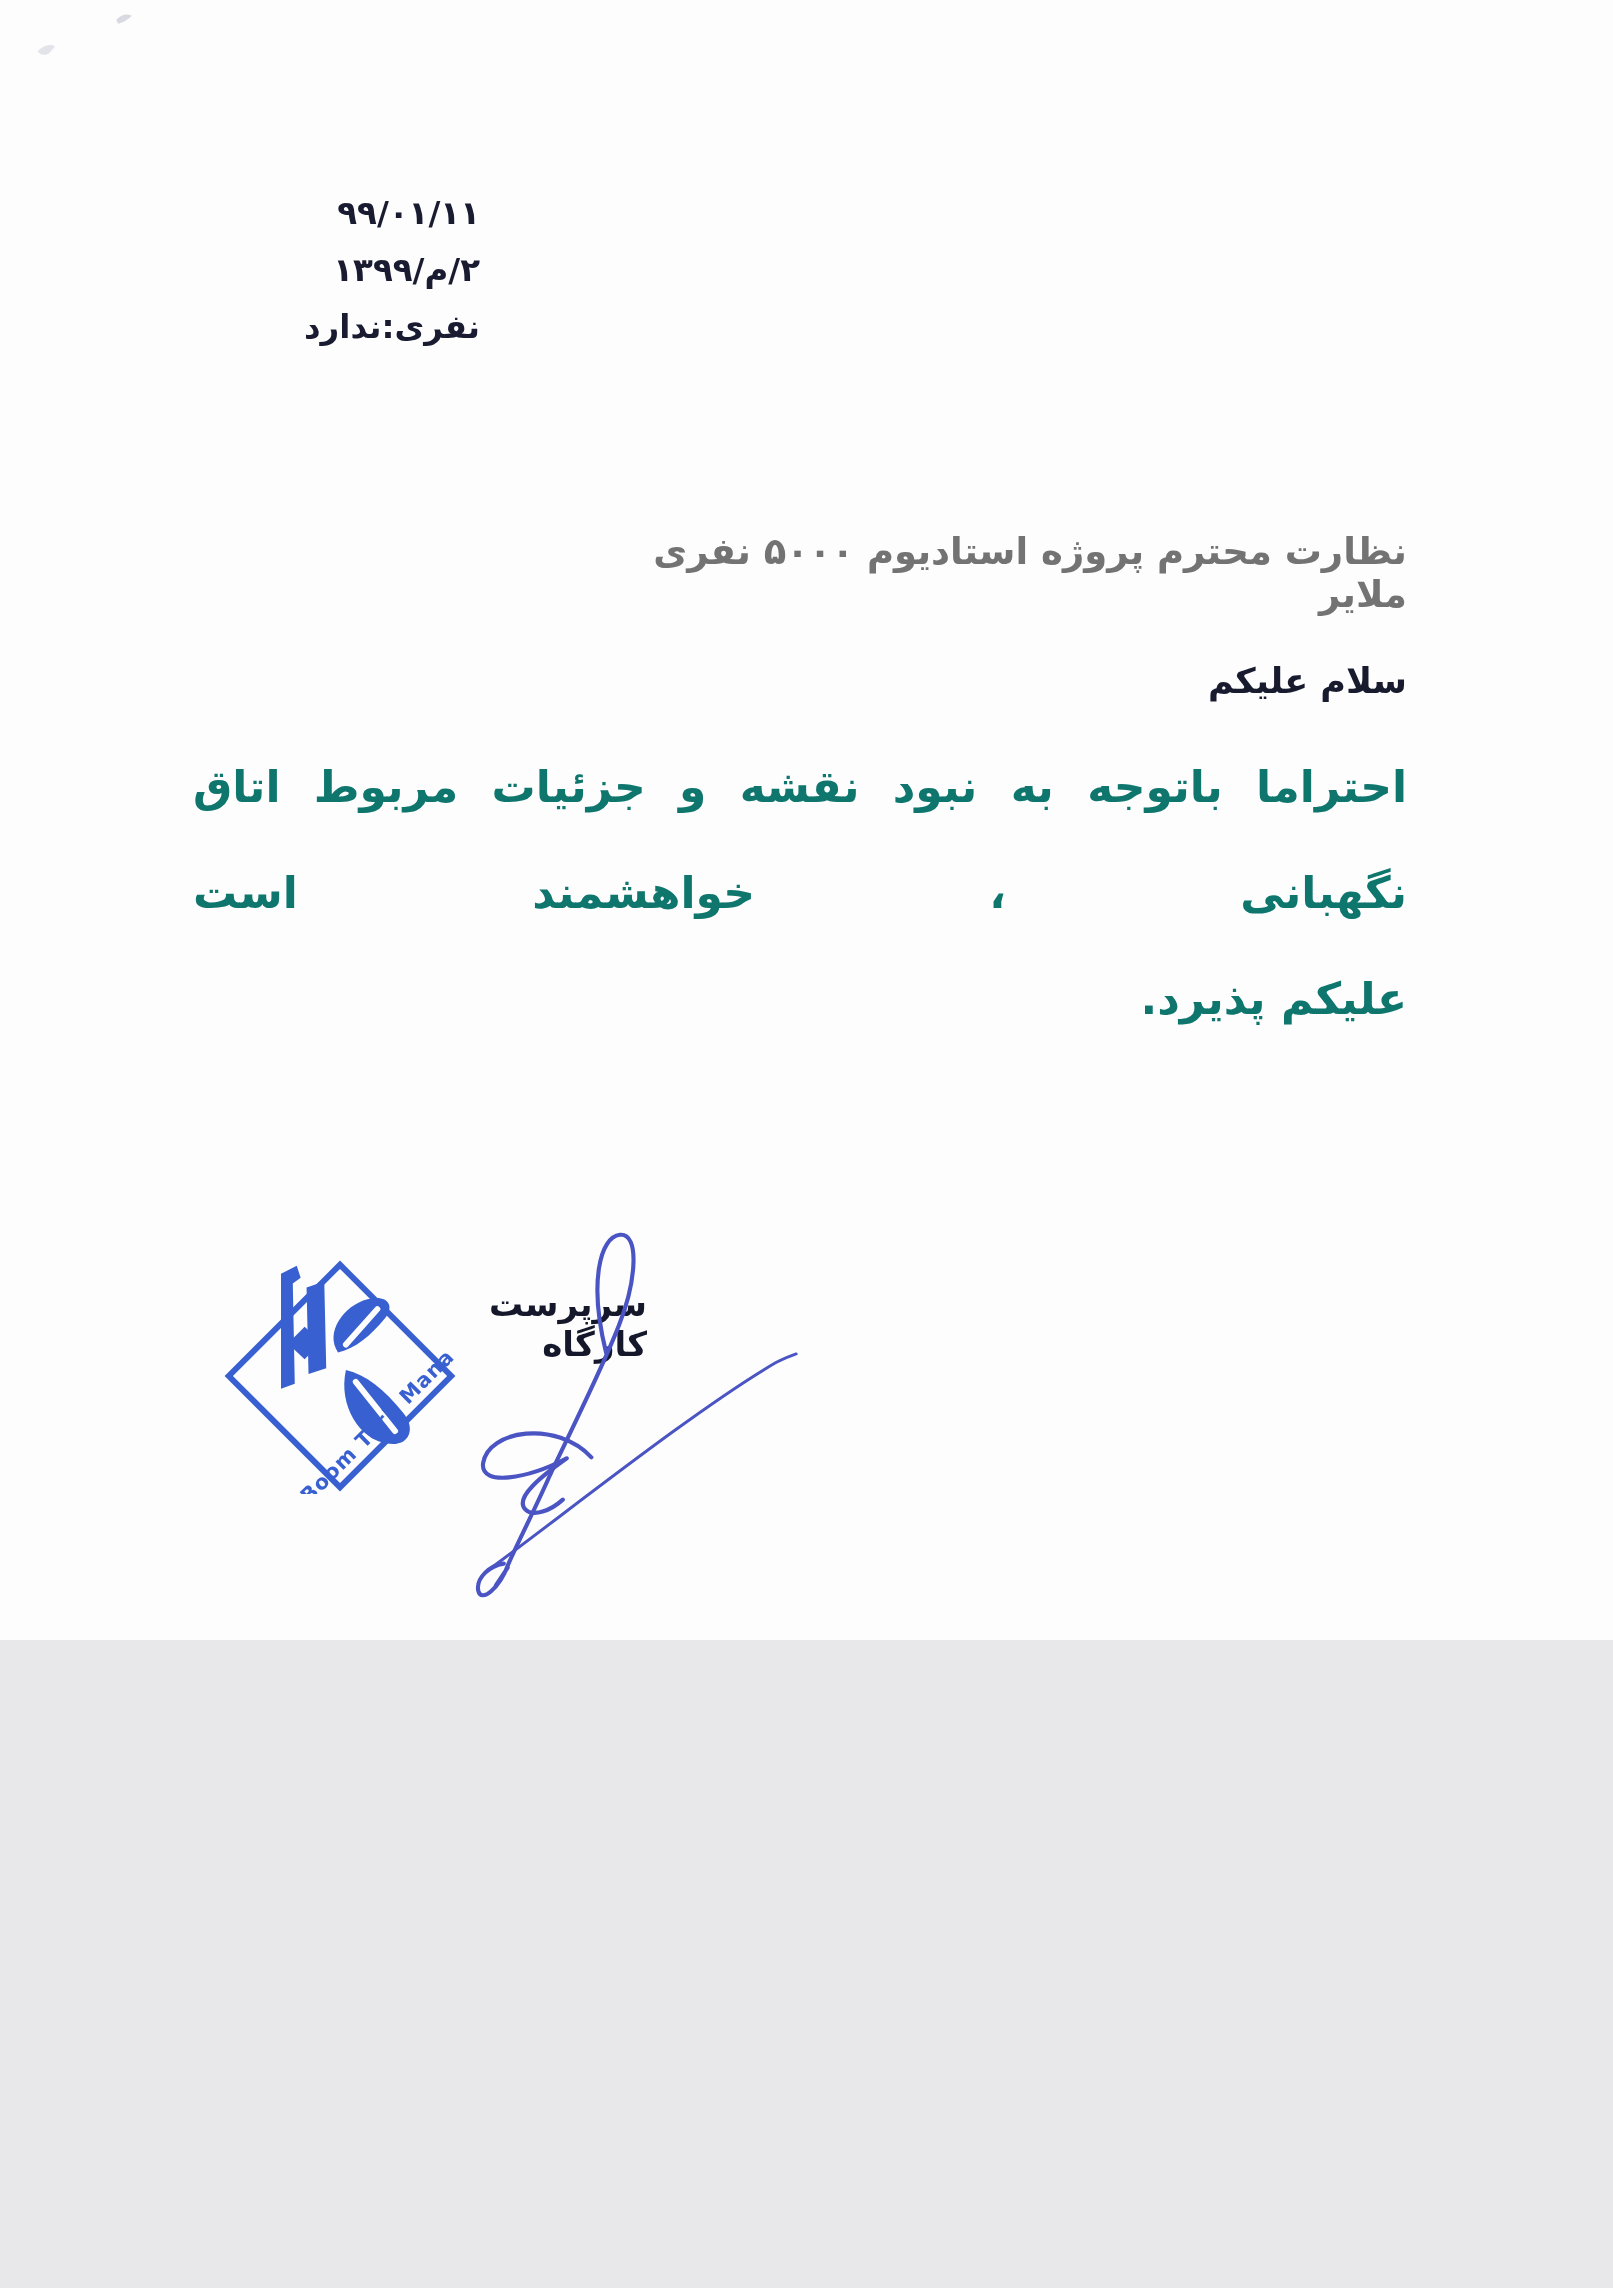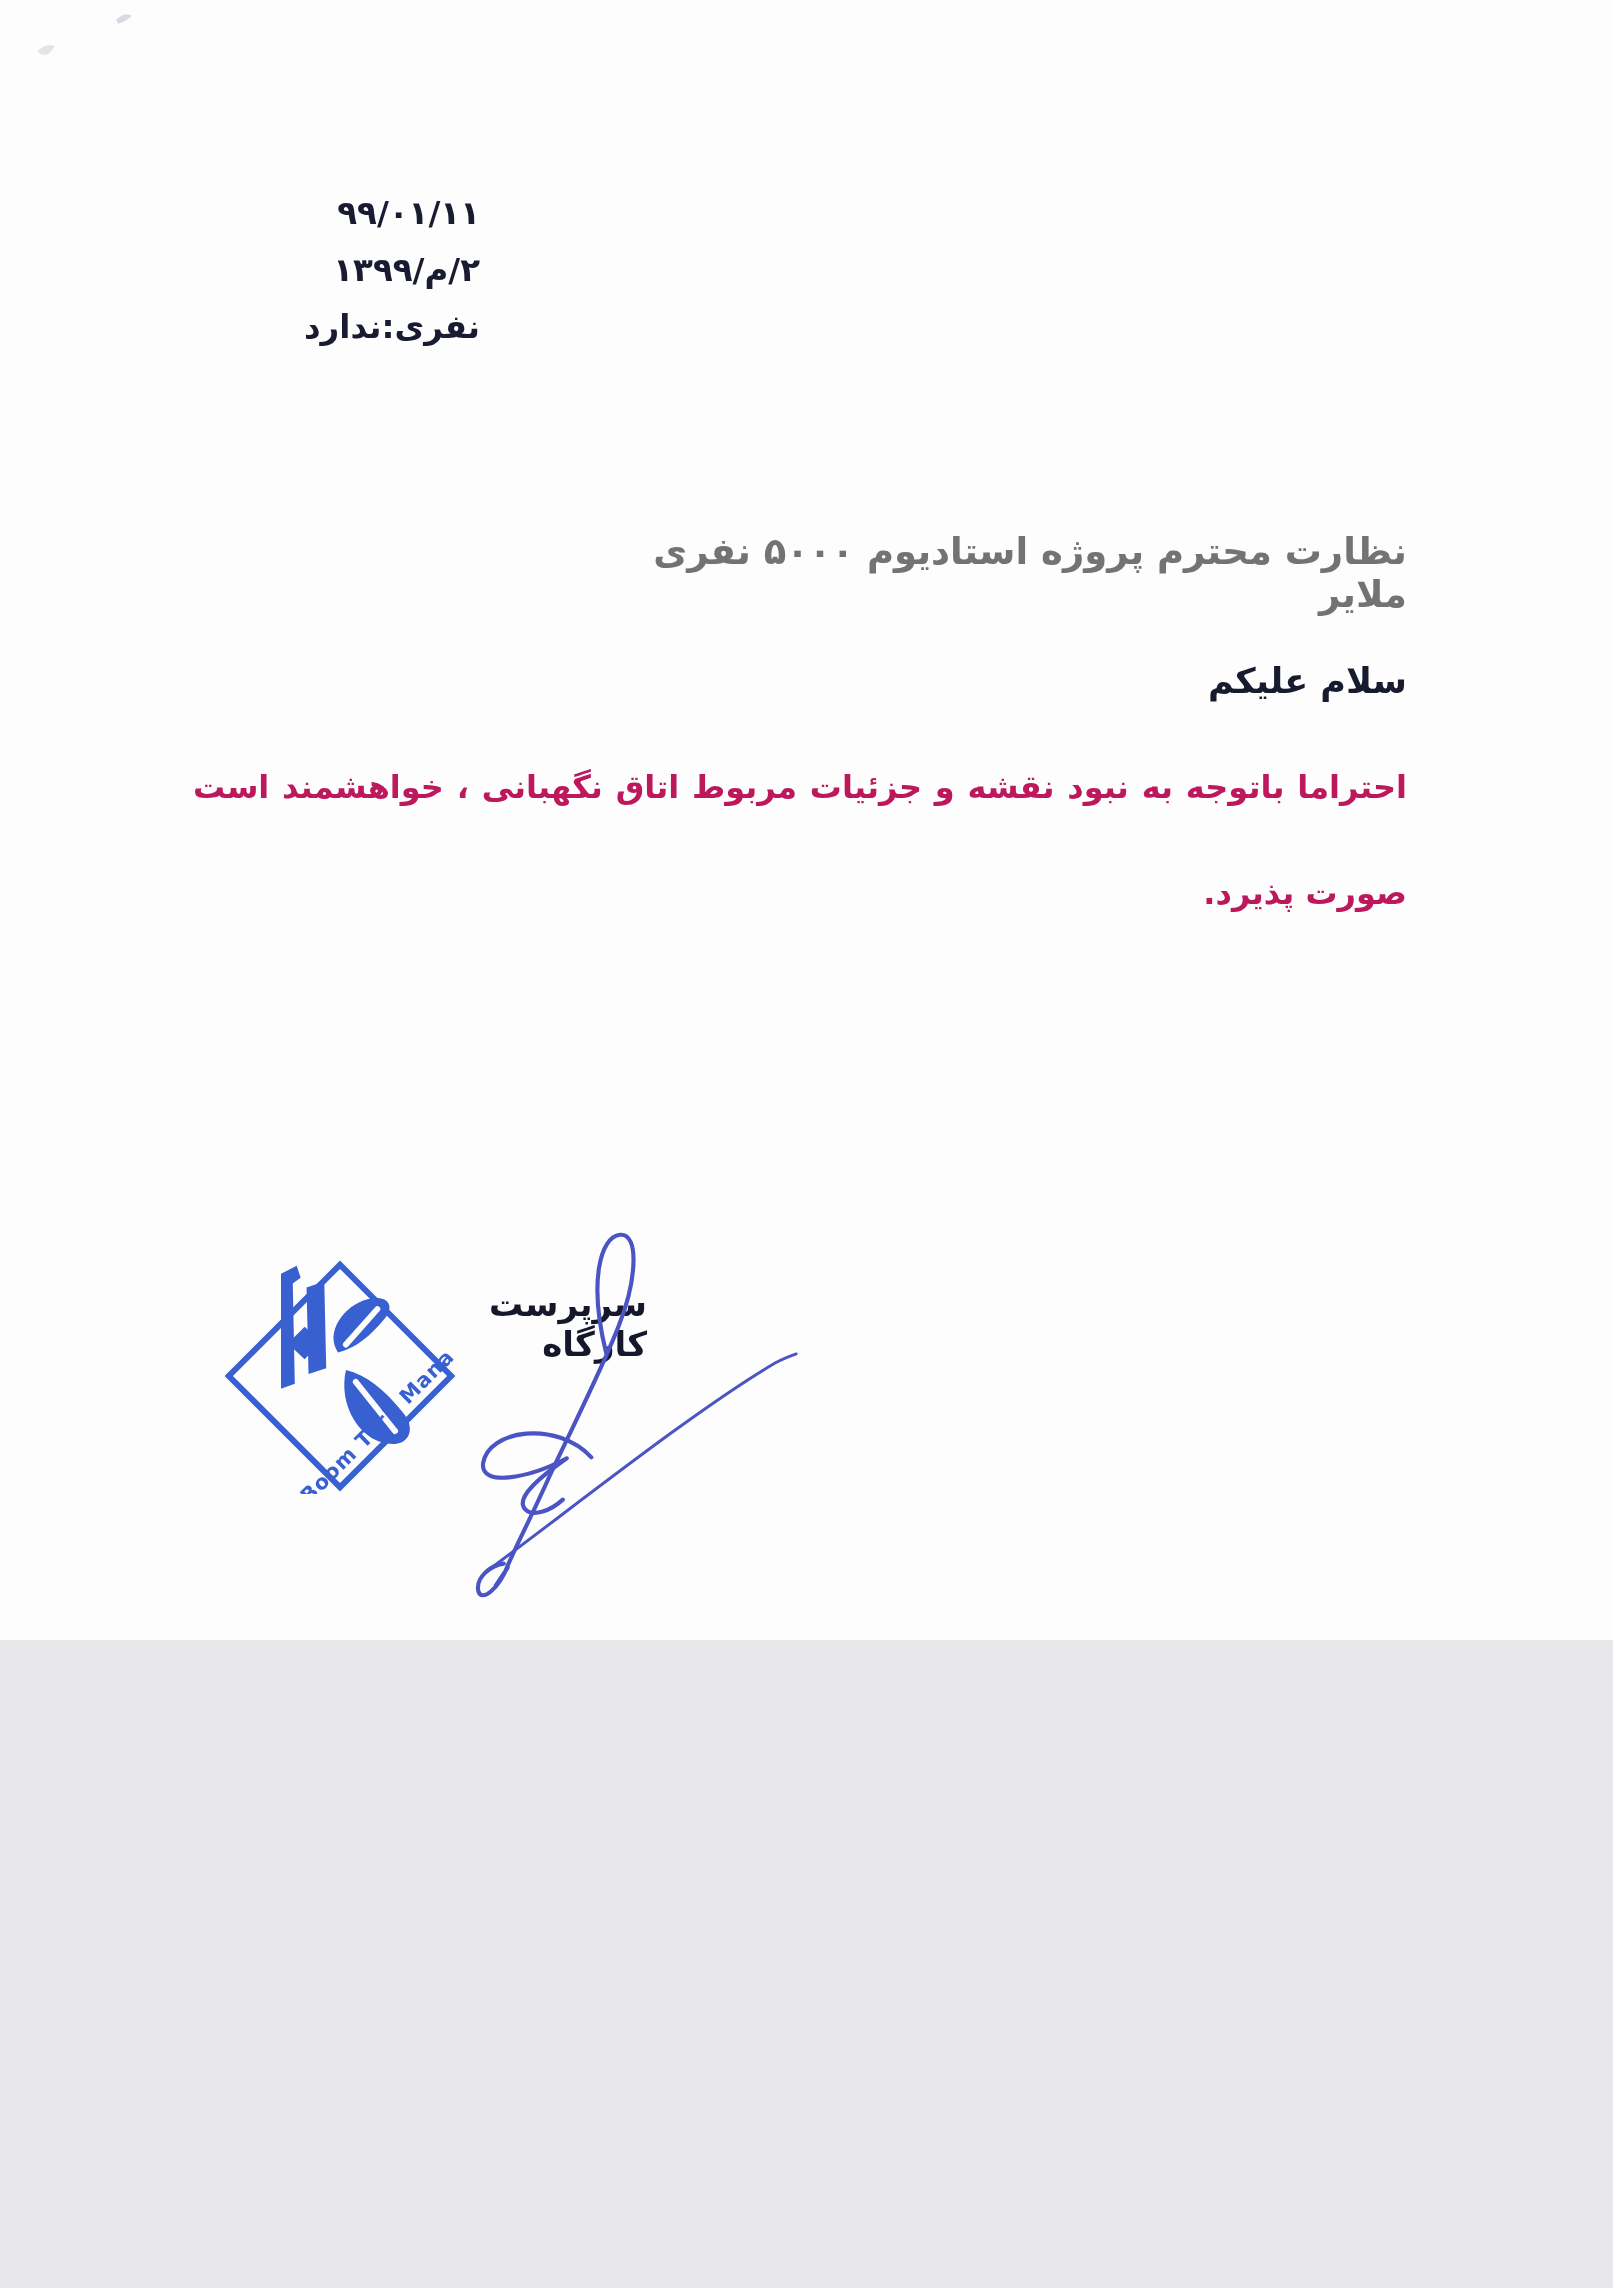--- a/index.html
+++ b/index.html
@@ -23,21 +23,21 @@
     position:absolute;top:530px;left:591px;width:816px;
     text-align:right;font-size:37px;font-weight:700;color:#737373;
   }
   .greeting{
     position:absolute;top:645px;left:985px;width:422px;
     text-align:right;font-size:35px;font-weight:700;color:#181b2e;margin-top:16px;
   }
   
   .body-par{
     position:absolute;top:734px;left:193px;width:1214px;
-    font-size:32px;font-weight:700;line-height:106px;color:#be185d;
+    font-size:44px;font-weight:700;line-height:106px;color:#0f766e;
   }
   .body-line{white-space:normal;}
   .body-line.jst{text-align:justify;text-align-last:justify;}
   .body-line.start{text-align:right;}
   
   .sig-title{
     position:absolute;top:1284px;left:379px;width:268px;
     text-align:right;font-size:34px;font-weight:700;color:#15182b;
   }
   .stamp-svg{position:absolute;left:222px;top:1258px;opacity:.93;}
@@ -63,21 +63,21 @@
     <div>۲/م/۱۳۹۹</div>
     <div>نفری:ندارد</div>
   </div>
 
   <div class="recipient" dir="rtl">نظارت محترم پروژه استادیوم ۵۰۰۰ نفری ملایر</div>
 
   <div class="greeting" dir="rtl">سلام علیکم</div>
 
   <div class="body-par" dir="rtl">
     <div class="body-line jst">احتراما باتوجه به نبود نقشه و جزئیات مربوط اتاق نگهبانی ، خواهشمند است</div>
-    <div class="body-line start">صورت پذیرد.</div>
+    <div class="body-line start">علیکم پذیرد.</div>
   </div>
 
   <div class="sig-title" dir="rtl">سرپرست کارگاه</div>
 
   <svg class="stamp-svg" width="236" height="236" viewBox="0 0 240 240">
 
     <rect x="40" y="40" width="160" height="160" fill="none" stroke="#2a55cd" stroke-width="6" transform="rotate(45 120 120)"></rect>
 
     <g fill="#2a55cd">
       <path d="M60,16 L76,8 L80,20 L72,26 L74,128 L60,133 Z"></path>

